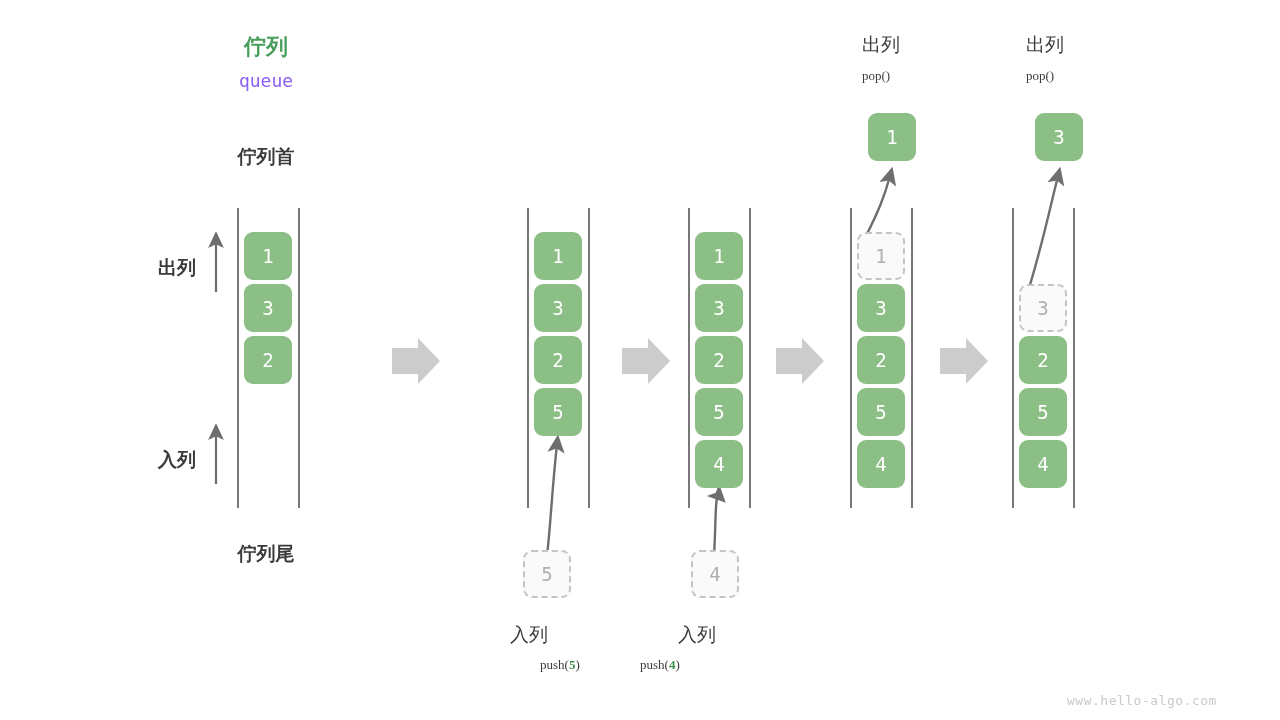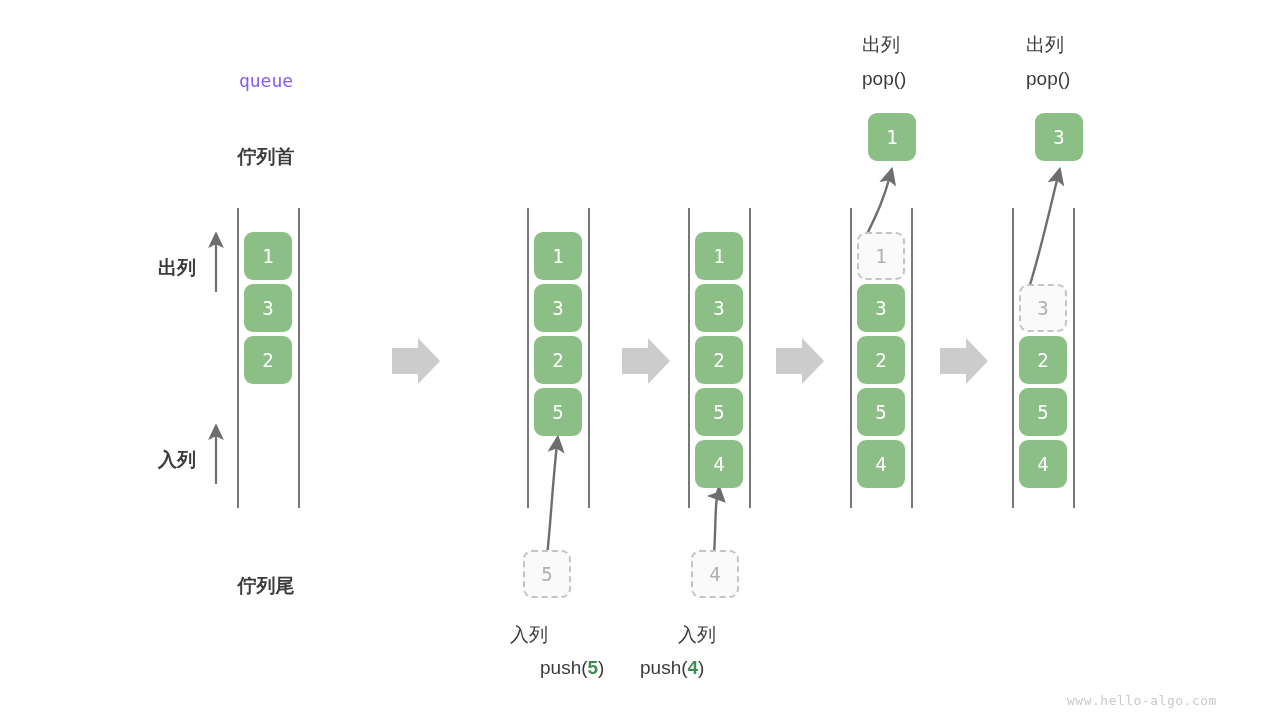--- a/index.html
+++ b/index.html
@@ -59,22 +59,22 @@
     font-size: 19px;
     color: #3b3b3b;
     text-align: right;
   }
   .op-cn {
     font-family: "Liberation Sans", sans-serif;
     font-size: 19px;
     color: #3b3b3b;
   }
   .op-code {
-    font-family: Liberation Sans, sans-serif;
-    font-size: 19px;
+    font-family: Liberation Serif, serif;
+    font-size: 13px;
     color: #3b3b3b;
   }
   .op-code .num {
     color: #3e8c4e;
     font-weight: bold;
   }
   .watermark {
     position: absolute;
     font-family: "DejaVu Sans Mono", monospace;
     font-size: 13px;
@@ -150,24 +150,25 @@
       <path d="M547,556 C551,520 552,490 557,444" marker-end="url(#ah)"></path>
       <path d="M714,556 C716,522 715,492 719,496" marker-end="url(#ah)"></path>
     </g>
 
     <g stroke="#6e6e6e" stroke-width="2.4" fill="none">
       <path d="M866,236 C878,212 884,198 890,176" marker-end="url(#ah)"></path>
       <path d="M1029,288 C1042,246 1050,208 1058,176" marker-end="url(#ah)"></path>
     </g>
   </svg>
 
+  <div class="lbl title-cn" style="left:196px; top:32px; width:140px;">佇列</div>
   <div class="lbl title-en" style="left:196px; top:70px; width:140px;">queue</div>
 
   <div class="lbl headtail" style="left:196px; top:144px; width:140px;">佇列首</div>
-  <div class="lbl headtail" style="left:196px; top:541px; width:140px;margin-top:32px;">佇列尾</div>
+  <div class="lbl headtail" style="left:196px; top:541px; width:140px;">佇列尾</div>
 
   <div class="lbl side-label" style="left:86px; top:255px; width:110px;">出列</div>
   <div class="lbl side-label" style="left:86px; top:447px; width:110px;">入列</div>
 
   <div>
     <div class="cell filled" style="left:244px; top:232px;">1</div>
     <div class="cell filled" style="left:244px; top:284px;">3</div>
     <div class="cell filled" style="left:244px; top:336px;">2</div>
   </div>
 

